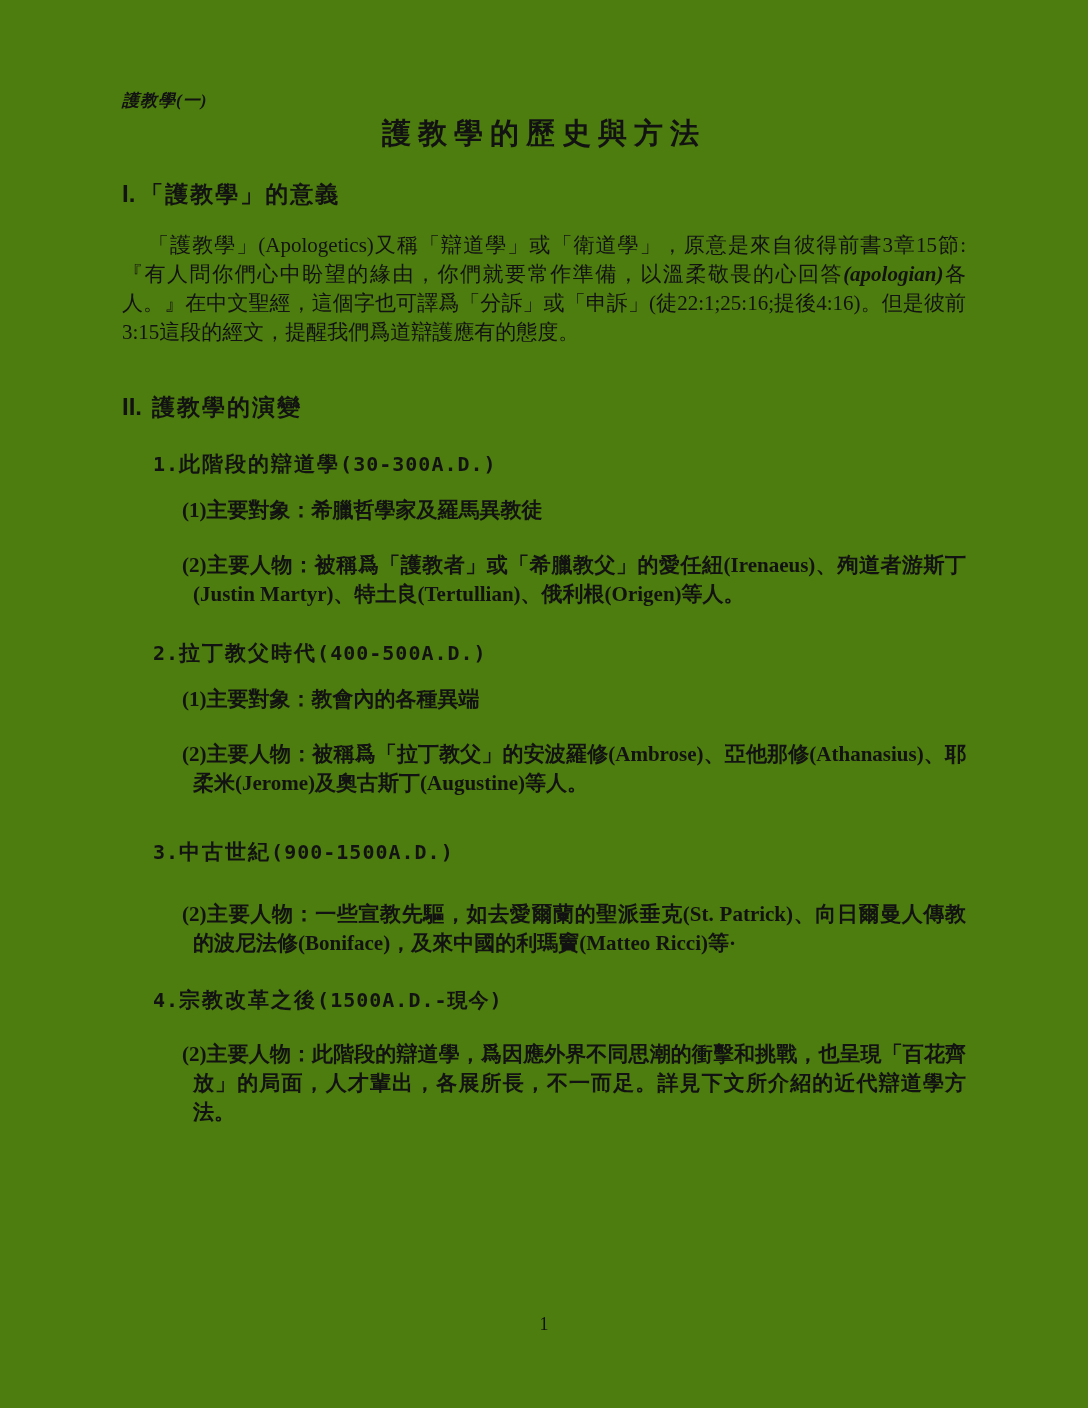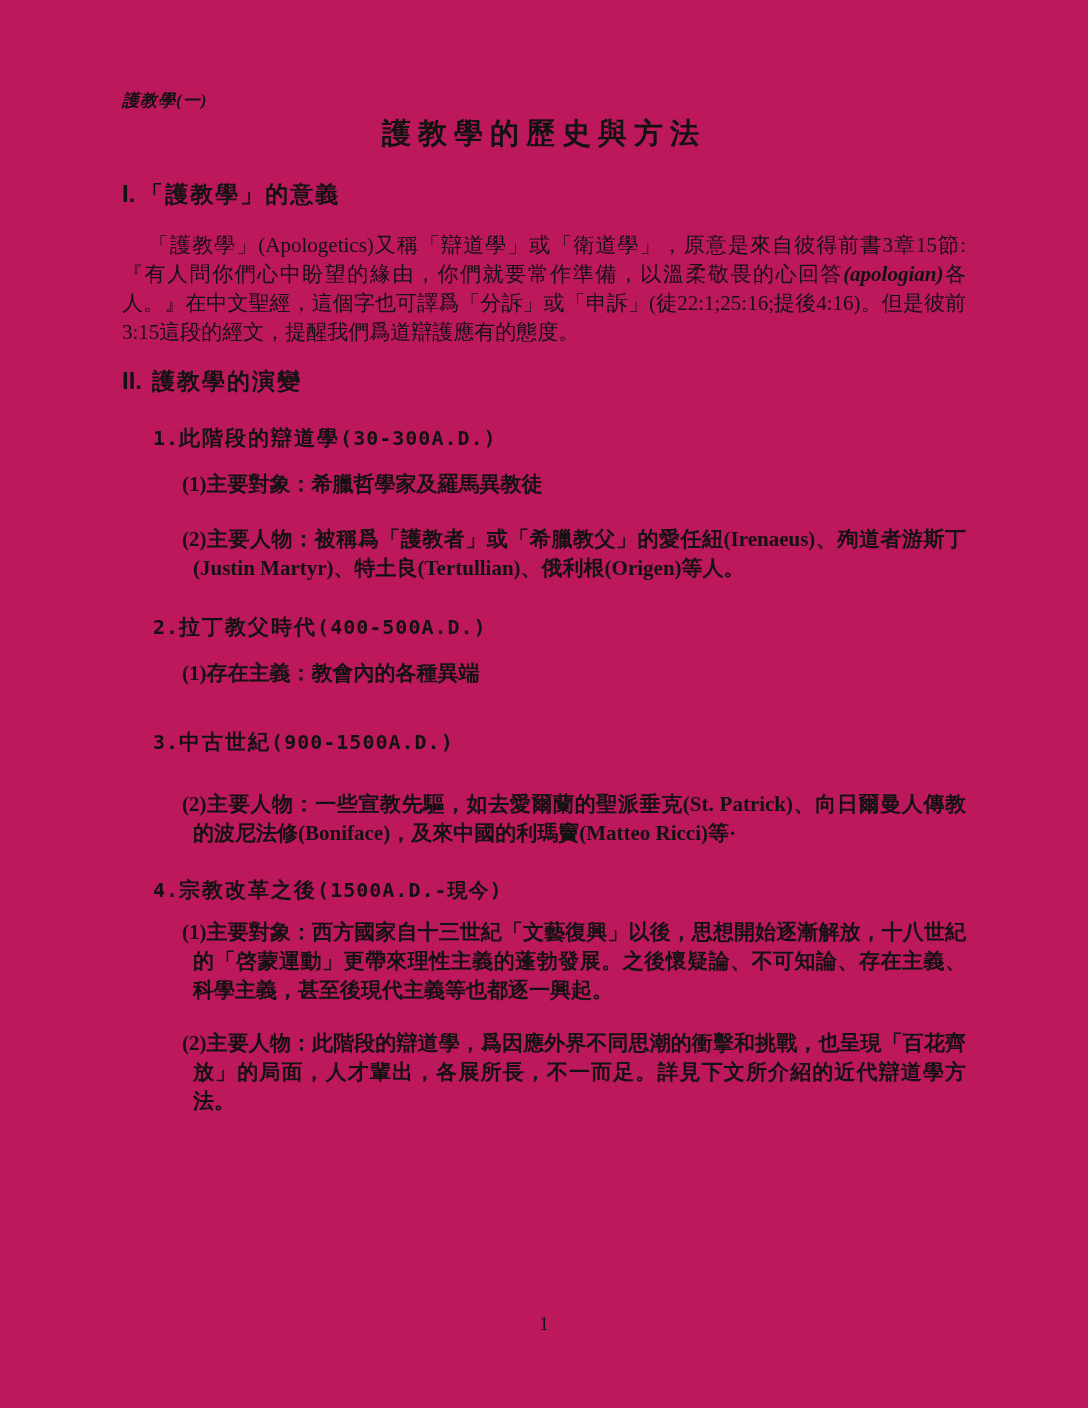--- a/index.html
+++ b/index.html
@@ -4,21 +4,21 @@
 <style>
   html, body {
     margin: 0;
     padding: 0;
     background: #ffffff;
   }
   .page {
     position: relative;
     width: 1088px;
     height: 1408px;
-    background: #be185d;
+    background: #4d7c0f;
     color: #121212;
     box-sizing: border-box;
     padding: 90px 122px 0 122px;
     font-family: "Liberation Serif", "DejaVu Serif", serif;
     overflow: hidden;
   }
   .header-label {
     font-size: 17px;
     font-weight: bold;
     font-style: italic;
@@ -40,21 +40,21 @@
     letter-spacing: 2px;
     line-height: 32px;
   }
   .section-heading .roman {
     font-family: "Liberation Sans", "DejaVu Sans", sans-serif;
     font-weight: 900;
     font-size: 24px;
     letter-spacing: 0;
     margin-right: 5px;
   }
-  .section-heading.sec2 { margin-top: 18px; }
+  .section-heading.sec2 { margin-top: 44px; }
   .section-heading.sec2 .roman { margin-right: 10px; }
   .intro-para {
     margin: 20px 0 0 0;
     font-size: 21px;
     line-height: 29px;
     text-indent: 26px;
     text-align: justify;
   }
   .emph {
     font-weight: bold;
@@ -117,29 +117,29 @@
   <h2 class="section-heading sec2"><span class="roman">II.</span><span>護教學的演變</span></h2>
 
   <section>
     <h3 class="topic-heading mt24"><span class="mono">1.</span><span class="topic-title">此階段的辯道學</span><span class="mono">(30-300A.D.)</span></h3>
     <p class="sub mt16"><span>(1)</span><span>主要對象：希臘哲學家及羅馬異教徒</span></p>
     <p class="sub mt18"><span>(2)</span><span>主要人物：被稱爲「護教者」或「希臘教父」的愛任紐(Irenaeus)、殉道者游斯丁(Justin Martyr)、特土良(Tertullian)、俄利根(Origen)等人。</span></p>
   </section>
 
   <section>
     <h3 class="topic-heading mt28"><span class="mono">2.</span><span class="topic-title">拉丁教父時代</span><span class="mono">(400-500A.D.)</span></h3>
-    <p class="sub mt16"><span>(1)</span><span>存在主義：教會內的各種異端</span></p>
+    <p class="sub mt16"><span>(1)</span><span>主要對象：教會內的各種異端</span></p>
+    <p class="sub mt18"><span>(2)</span><span>主要人物：被稱爲「拉丁教父」的安波羅修(Ambrose)、亞他那修(Athanasius)、耶柔米(Jerome)及奧古斯丁(Augustine)等人。</span></p>
   </section>
 
   <section>
     <h3 class="topic-heading mt38"><span class="mono">3.</span><span class="topic-title">中古世紀</span><span class="mono">(900-1500A.D.)</span></h3>
     <p class="sub mt32"><span>(2)</span><span>主要人物：一些宣教先驅，如去愛爾蘭的聖派垂克(St. Patrick)、向日爾曼人傳教的波尼法修(Boniface)，及來中國的利瑪竇(Matteo Ricci)等·</span></p>
   </section>
 
   <section>
     <h3 class="topic-heading mt26"><span class="mono">4.</span><span class="topic-title">宗教改革之後</span><span class="mono">(1500A.D.-現今)</span></h3>
-    <p class="sub mt12"><span>(1)</span><span>主要對象：西方國家自十三世紀「文藝復興」以後，思想開始逐漸解放，十八世紀的「啓蒙運動」更帶來理性主義的蓬勃發展。之後懷疑論、不可知論、存在主義、科學主義，甚至後現代主義等也都逐一興起。</span></p>
     <p class="sub mt24"><span>(2)</span><span>主要人物：此階段的辯道學，爲因應外界不同思潮的衝擊和挑戰，也呈現「百花齊放」的局面，人才輩出，各展所長，不一而足。詳見下文所介紹的近代辯道學方法。</span></p>
   </section>
 
   <div class="page-number">1</div>
 
 </div>
 
 </body></html>

